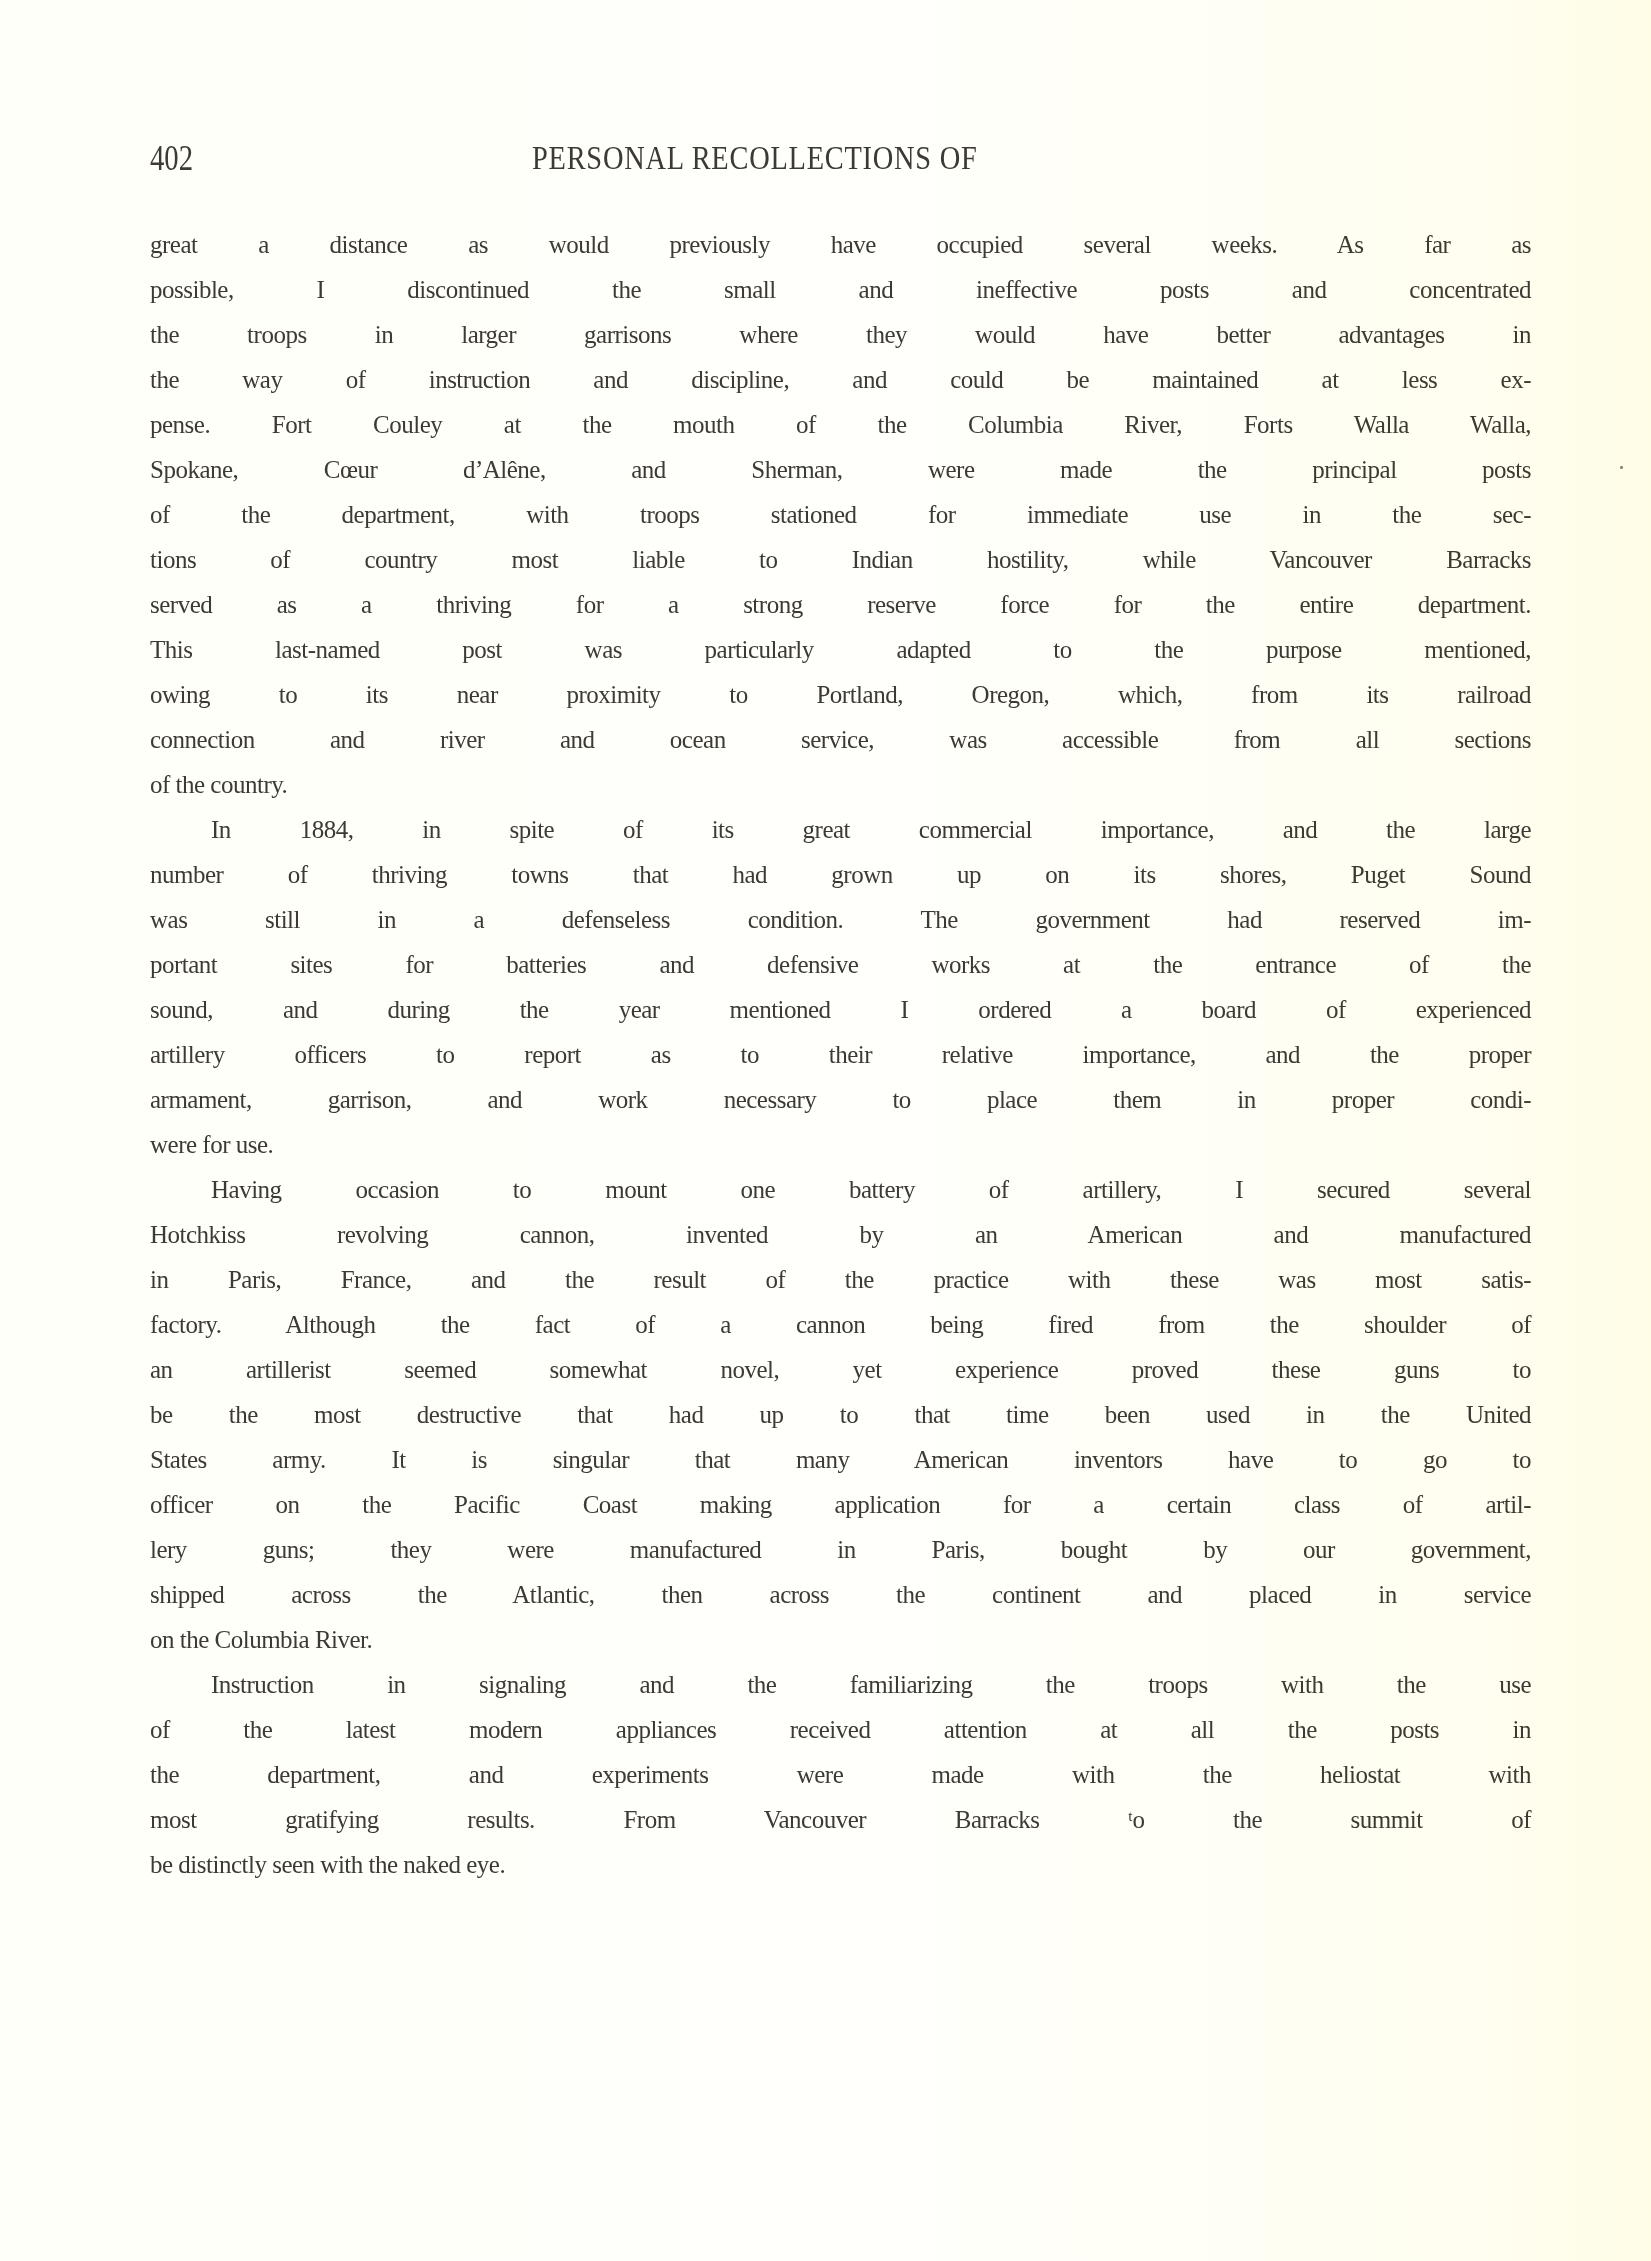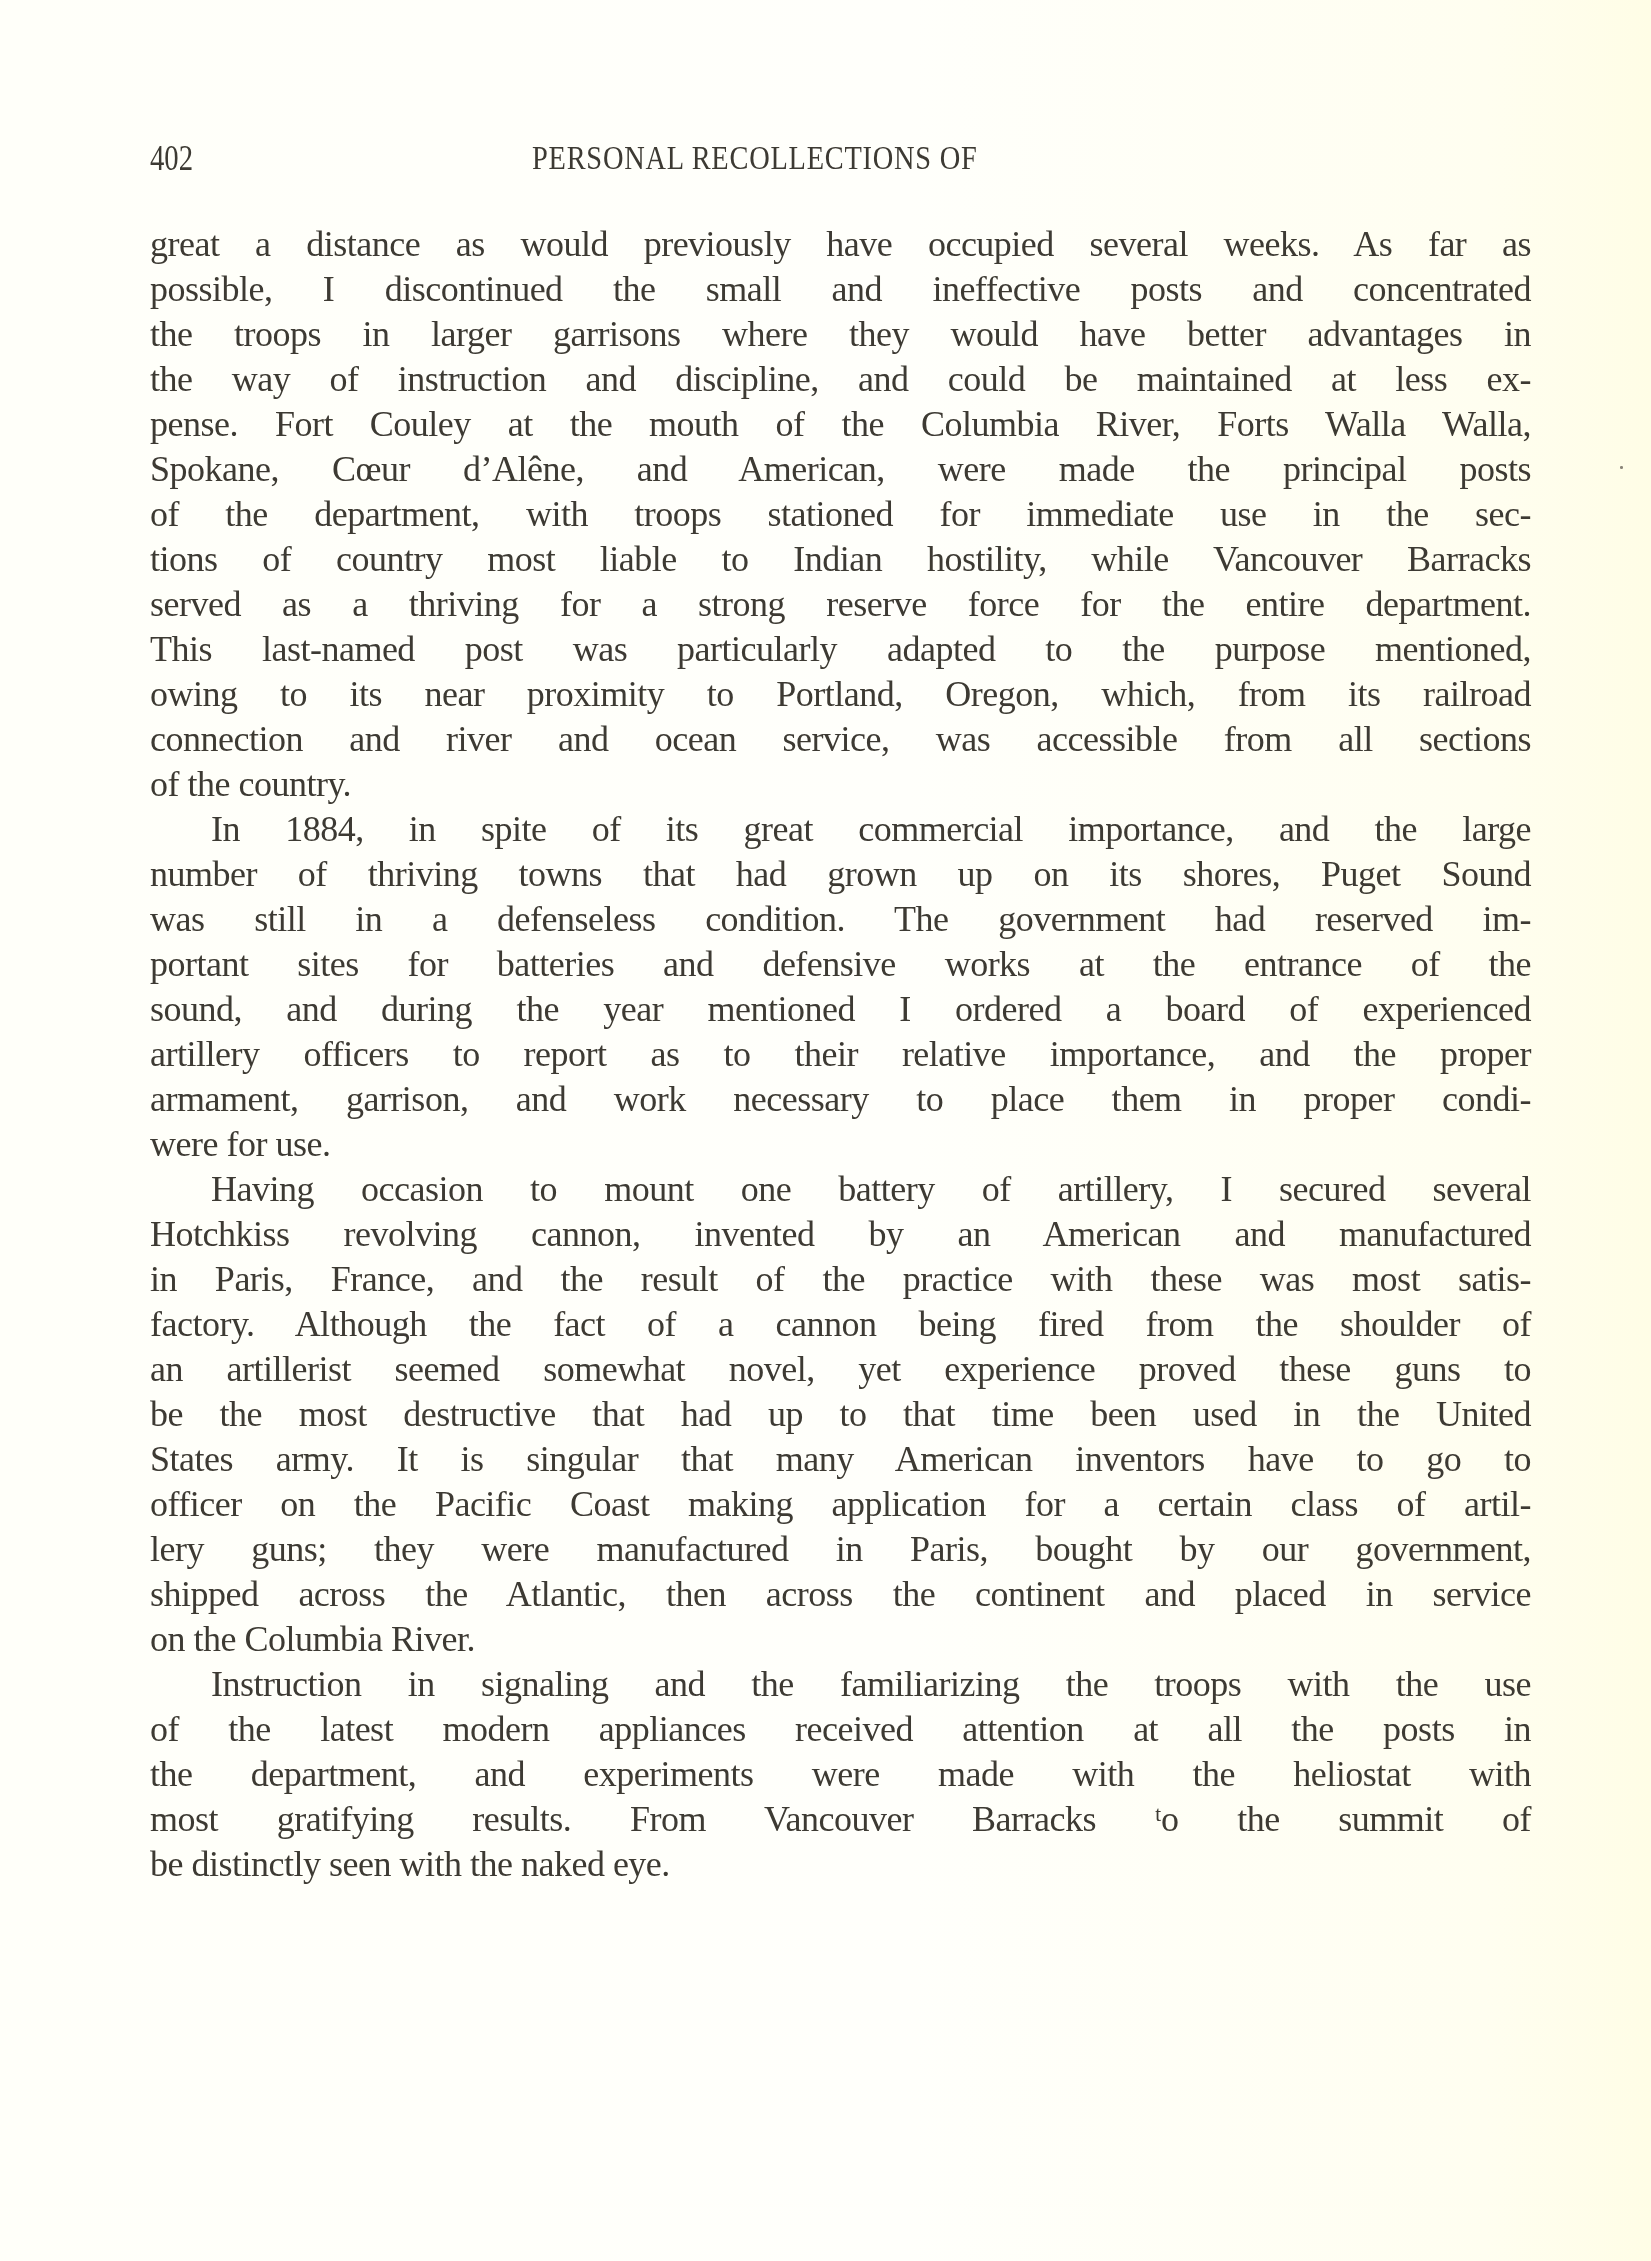--- a/index.html
+++ b/index.html
@@ -44,21 +44,21 @@
   .body-text {
     position: absolute;
     left: 150px;
     top: 222px;
     width: 1381px;
   }
   .line {
     display: block;
     height: 45px;
     line-height: 45px;
-    font-size: 36px;
+    font-size: 25px;
     white-space: nowrap;
     text-align: justify;
     text-align-last: justify;
     word-spacing: 0px;
     letter-spacing: -0.5px;
     overflow: visible;
   }
   .line.last {
     text-align-last: left;
   }
@@ -84,21 +84,21 @@
 </div>
 
 <div class="body-text">
 
   <div>
     <span class="line">great a distance as would previously have occupied several weeks. As far as</span>
     <span class="line">possible, I discontinued the small and ineffective posts and concentrated</span>
     <span class="line">the troops in larger garrisons where they would have better advantages in</span>
     <span class="line">the way of instruction and discipline, and could be maintained at less ex-</span>
     <span class="line">pense. Fort Couley at the mouth of the Columbia River, Forts Walla Walla,</span>
-    <span class="line">Spokane, Cœur d’Alêne, and American, were made the principal posts</span>
+    <span class="line">Spokane, Cœur d’Alêne, and Sherman, were made the principal posts</span>
     <span class="line">of the department, with troops stationed for immediate use in the sec-</span>
     <span class="line">tions of country most liable to Indian hostility, while Vancouver Barracks</span>
     <span class="line">served as a thriving for a strong reserve force for the entire department.</span>
     <span class="line">This last-named post was particularly adapted to the purpose mentioned,</span>
     <span class="line">owing to its near proximity to Portland, Oregon, which, from its railroad</span>
     <span class="line">connection and river and ocean service, was accessible from all sections</span>
     <span class="line last">of the country.</span>
   </div>
 
   <div>

